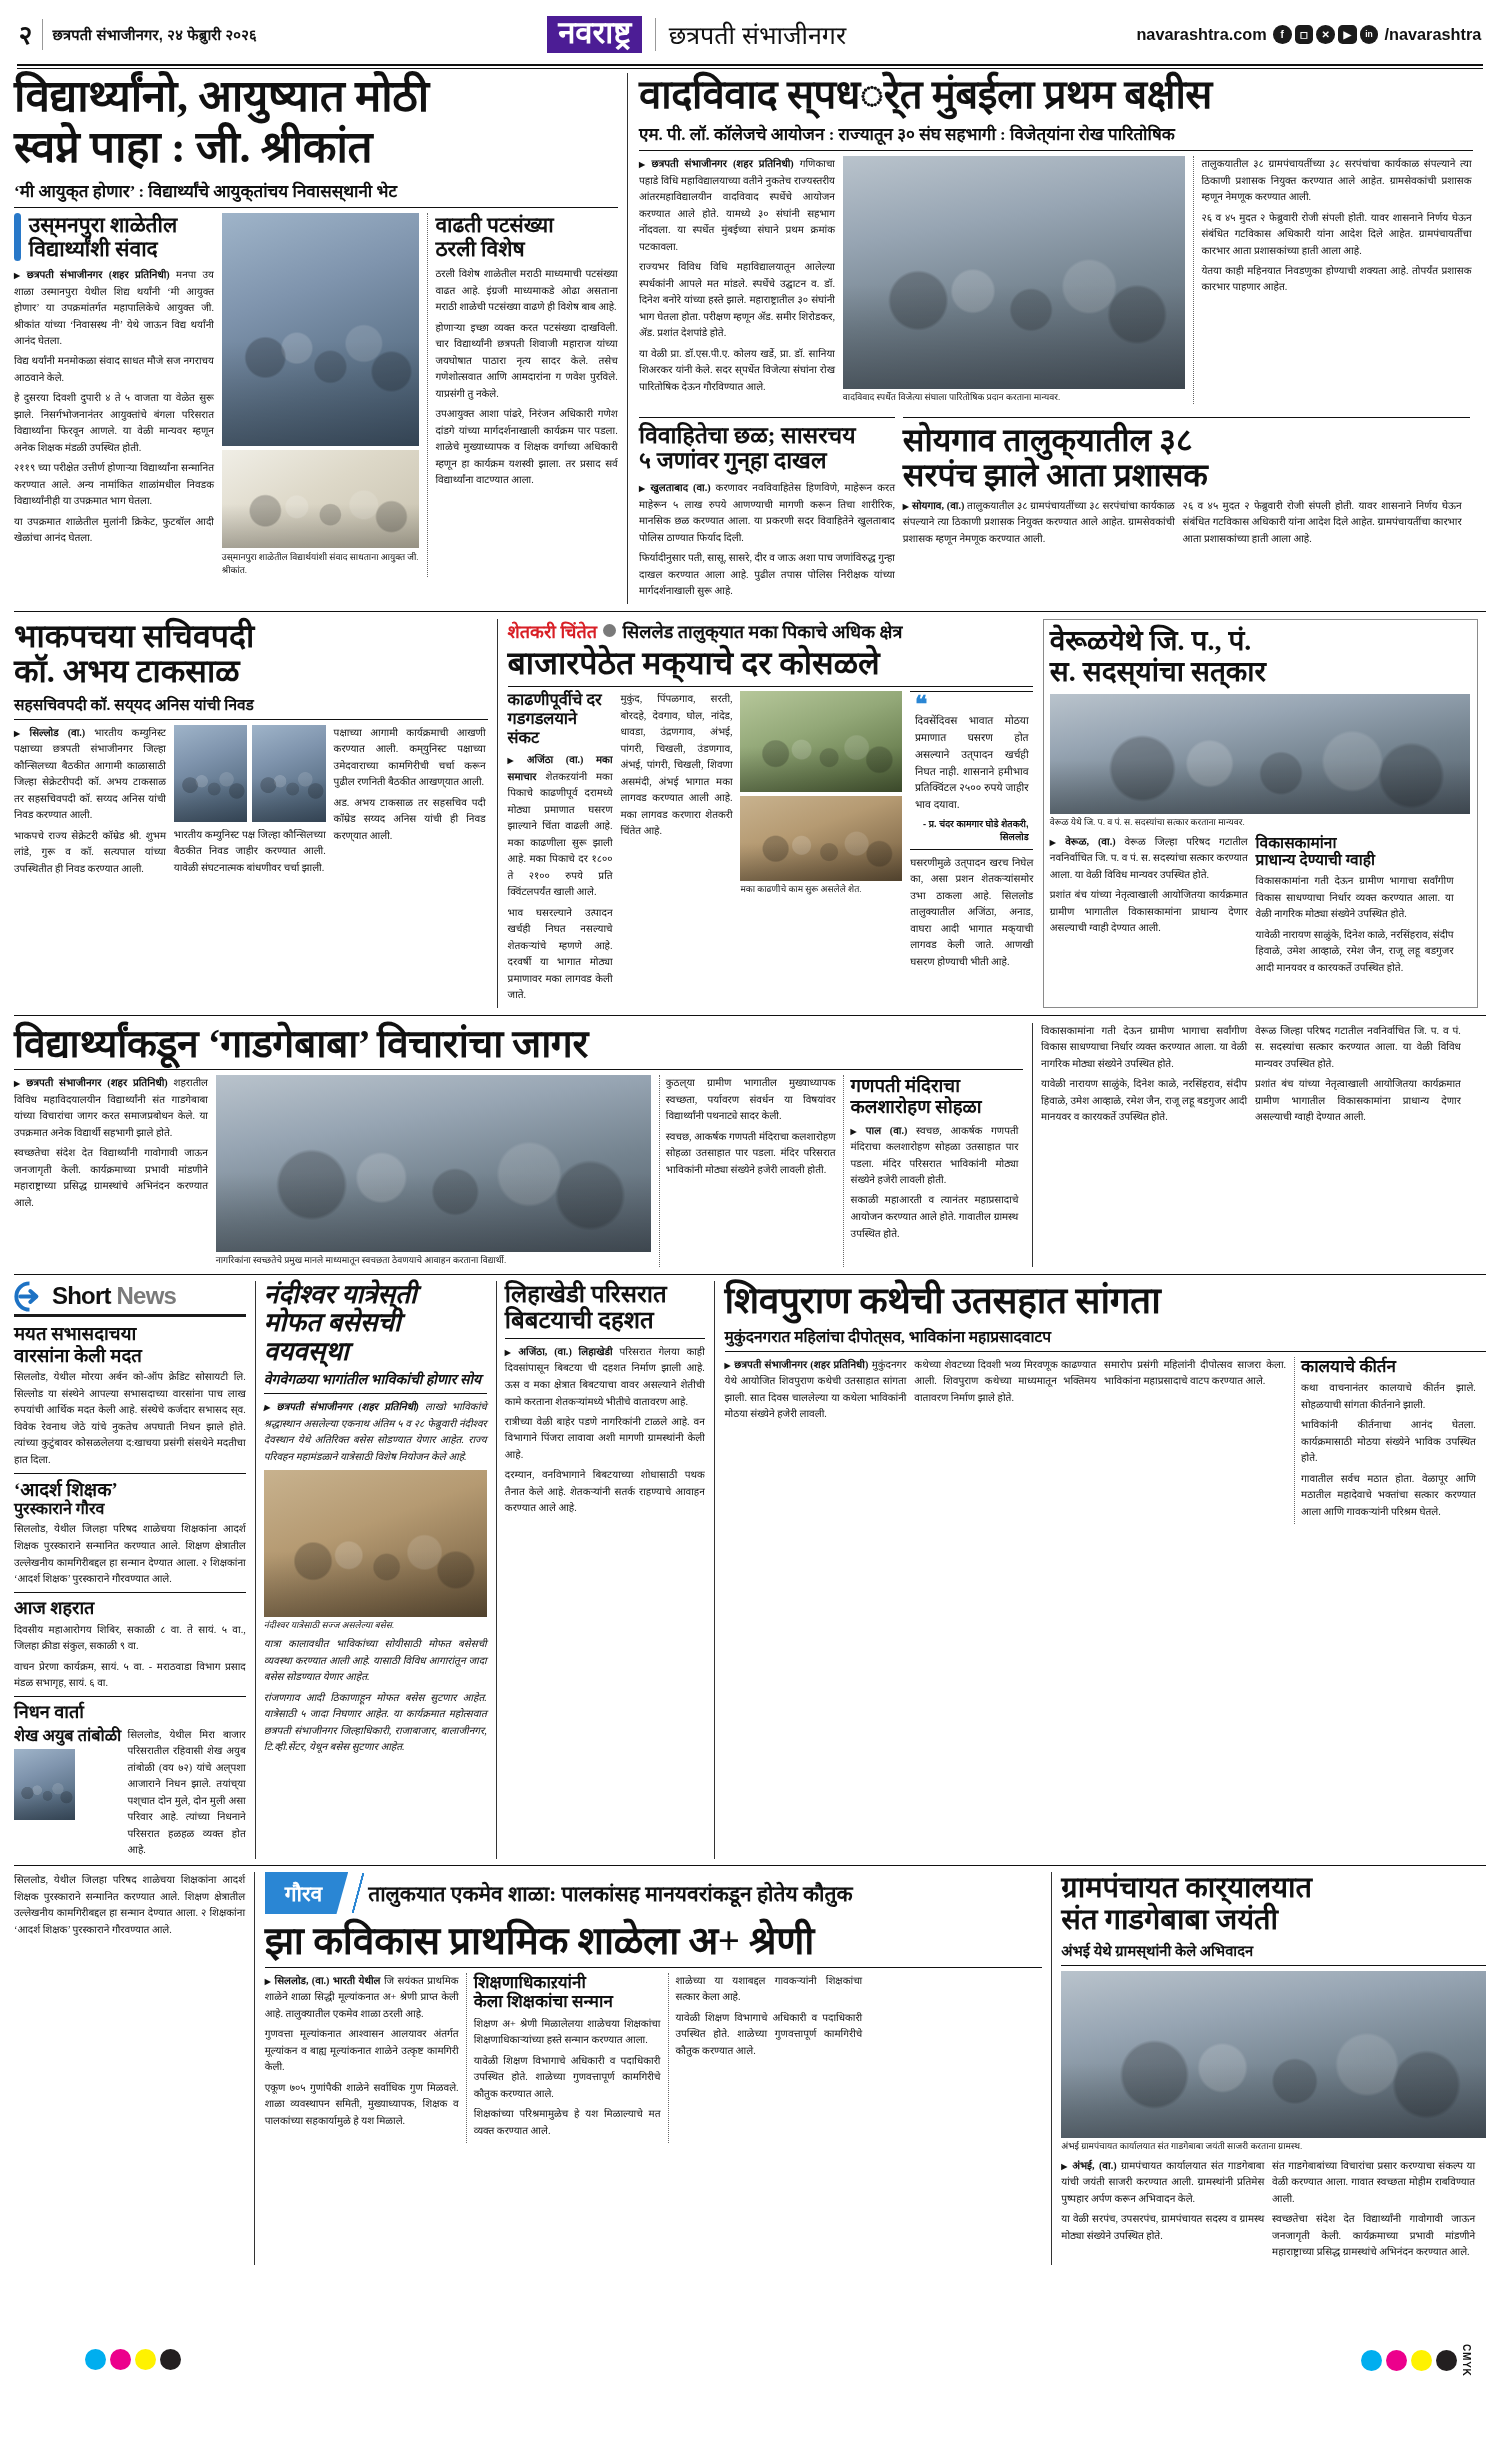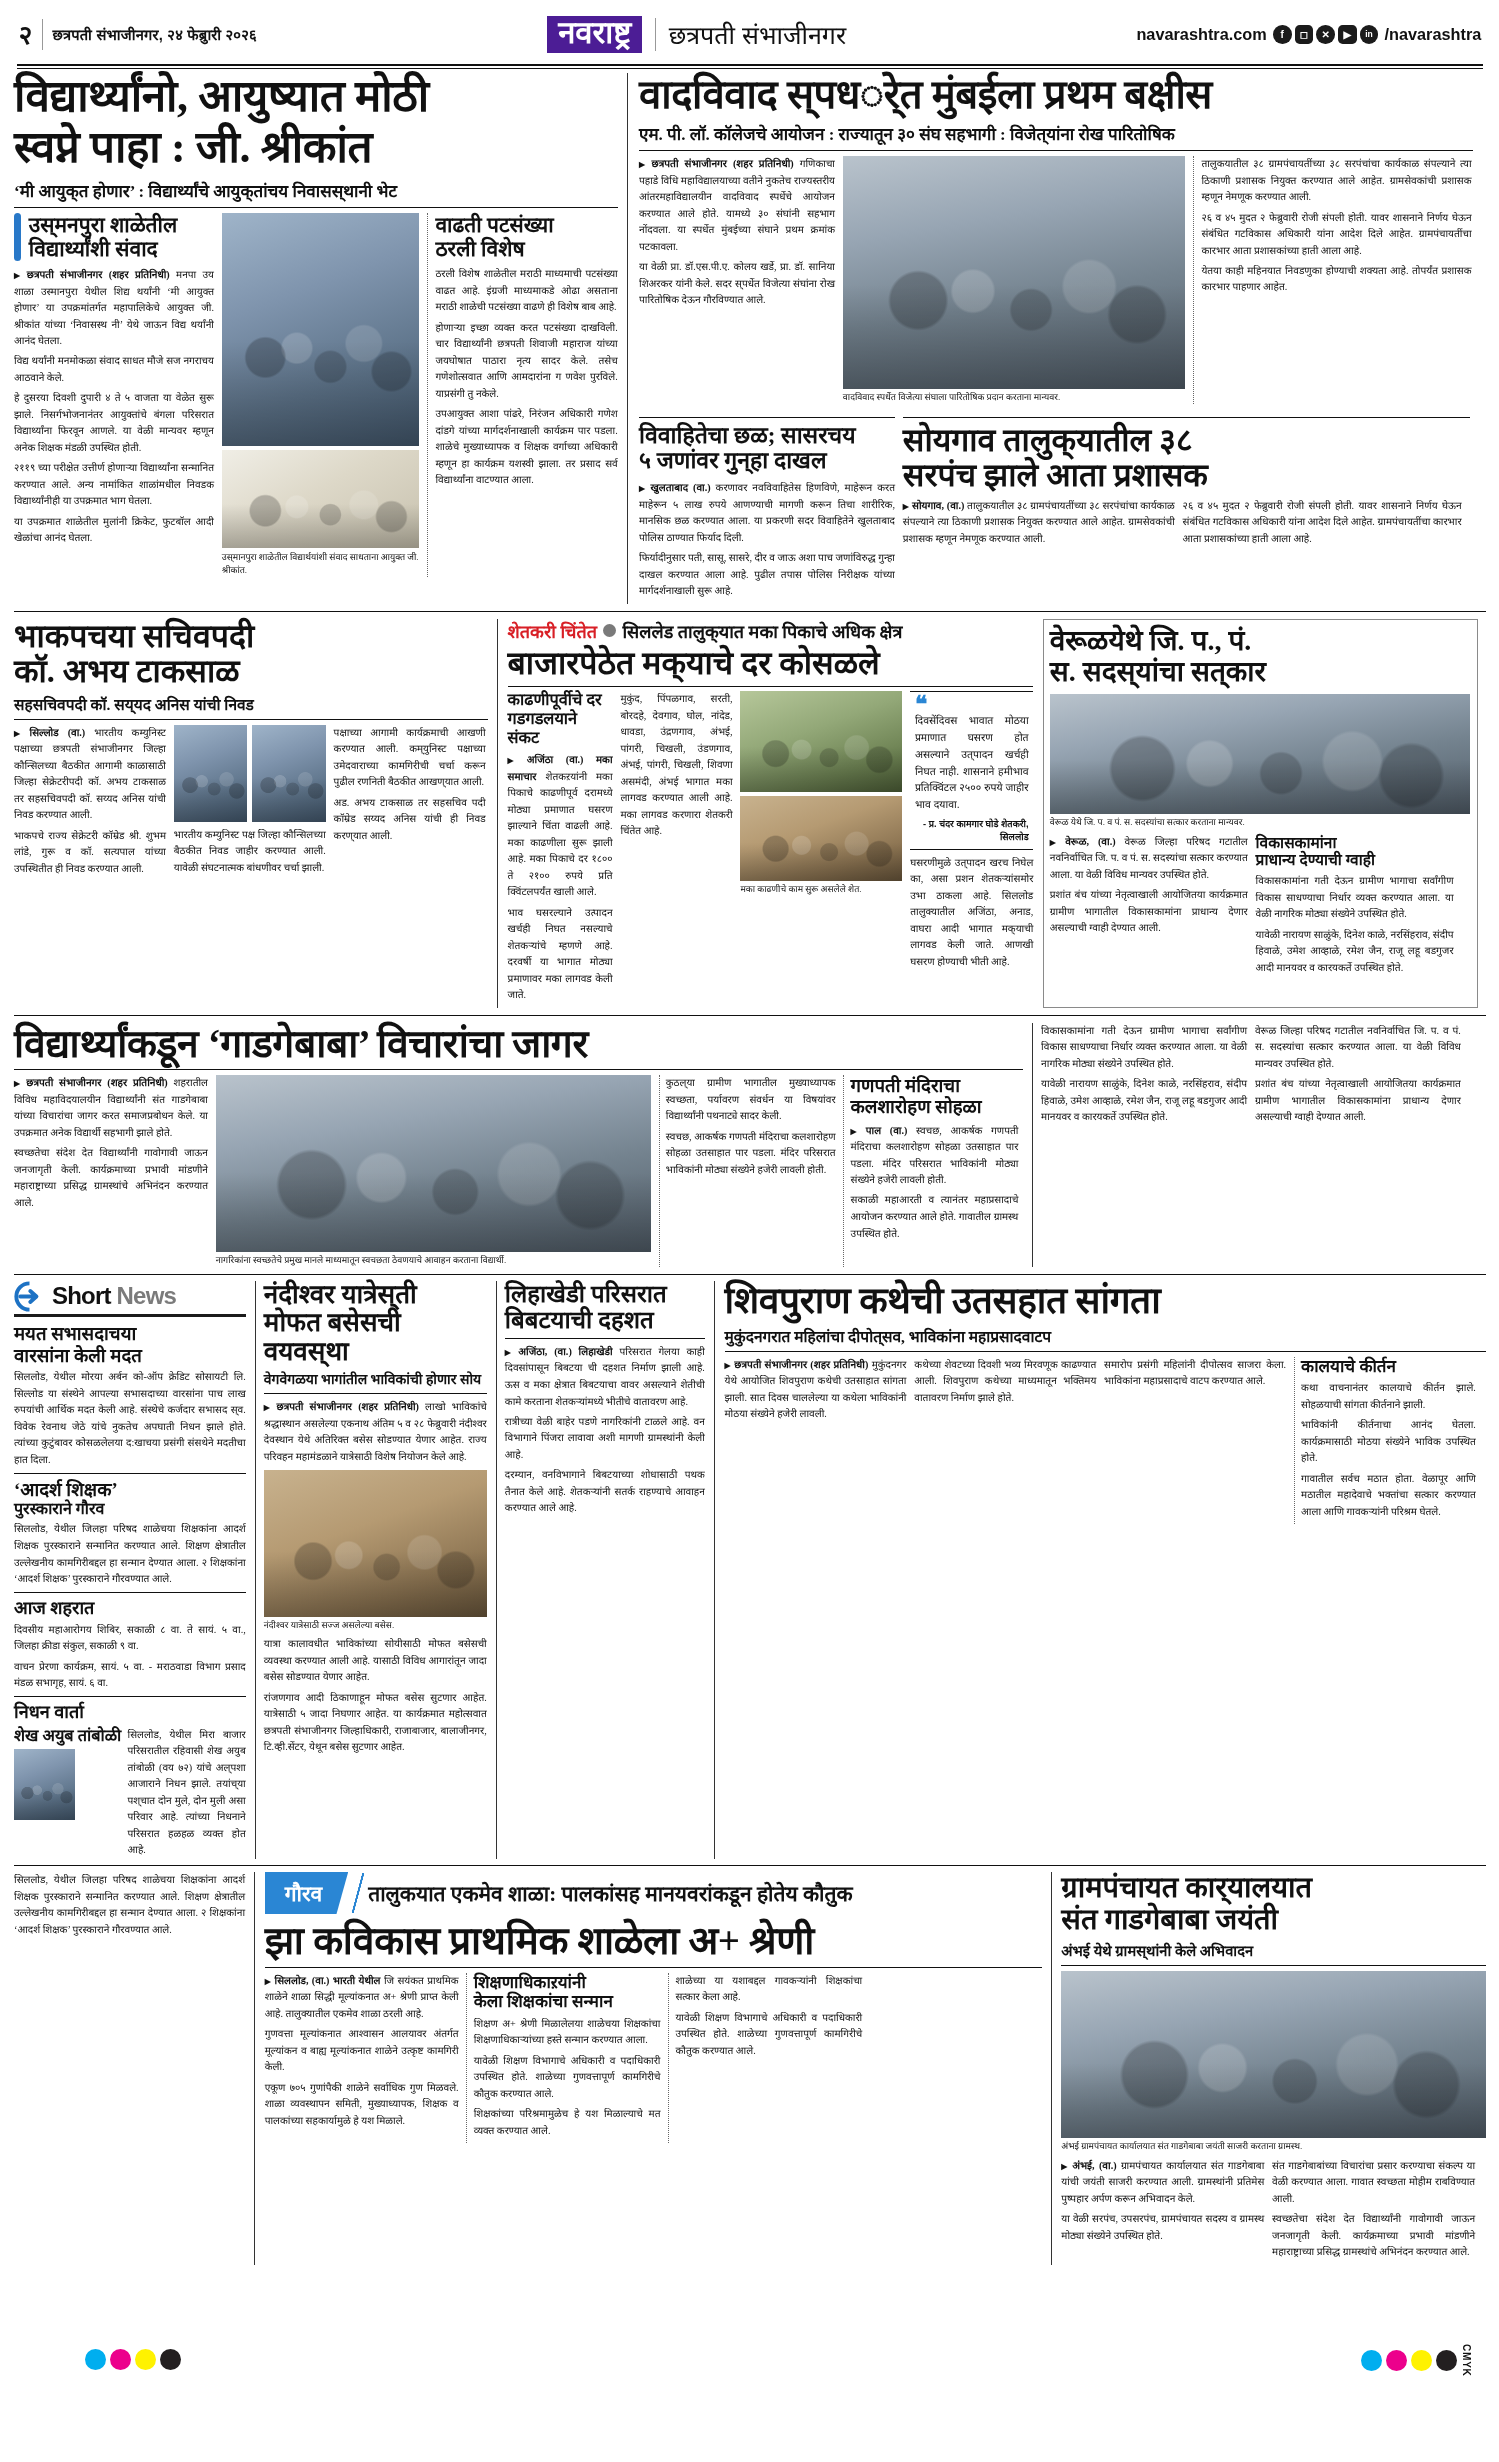--- a/index.html
+++ b/index.html
@@ -183,20 +183,21 @@
       <div style="padding-left:11px">
         <h1 class="lead dev" style="font-size:40px">वादविवाद स्‌पध‌र्‌ेत मुंबईला प्र‌थ‌म बक्षीस</h1>
         <div class="subdeck dev" style="margin-top:7.8px">एम. पी. लॉ. कॉलेजचे आयोजन : राज्यातून ३० संघ सहभागी : विजेत्‌यांना रोख पारितोषिक</div>
         <div class="thin-rule"></div>
 
         <div style="display:flex; gap:7.8px;">
           <div style="width:196px;">
             <div class="body dev">
               <p><span class="byline arrowb">छत्रपती संभाजीनगर (शहर प्रतिनिधी)</span>
                  <span>गणिकाचा पहाडे विधि महाविद्य‌ालयाच्या वतीने नुकतेच राज्यस्तरीय आंतरमहाविद्यालयीन वादविवाद स्पर्धेचे आयोजन करण्यात आले होते. यामध्ये ३० संघांनी सहभाग नोंदवला. या स्पर्धेत मुंबईच्या संघाने प्रथम क्रमांक पटकावला.</span></p>
+              <p>रा‌ज्य‌भर विविध विधि महाविद्यालयातून आलेल्या स्पर्धकांनी आपले मत मांडले. स्पर्धेचे उद्घाटन व. डॉ. दिनेश बनोरे यांच्या हस्ते झाले. महाराष्ट्रातील ३० संघांनी भाग घेतला होता. परीक्षण म्हणून ॲड. समीर शिरोडकर, ॲड. प्रशांत देशपांडे होते.</p>
               <p>या वेळी प्रा. डॉ.एस.पी.ए. कोल‌य खर्डे, प्रा. डॉ. सानिया शिअरकर यांनी केले. स‌दर स्‌पर्धेत विजेत्या संघांना रोख पारितोषिक देऊन गौरविण्यात आले.</p>
             </div>
           </div>
           <div style="width:342px;">
             <div class="photo crowd" style="height:233px"></div>
             <div class="caption dev">वादविवाद स्पर्धेत विजेत्या संघाला पारितोषिक प्रदान करताना मान्यवर.</div>
           </div>
           <div style="width:279px;" class="dotted-v">
             <div style="padding-left:7.8px" class="body dev">
               <p>तालुक‌यातील ३८ ग्रामपंचायतींच्या ३८ सरपंचांचा कार्यकाळ संपल्याने त्या ठिकाणी प्रशासक नियुक्त करण्यात आले आहेत. ग्रामसेवकांची प्रशासक म्हणून नेमणूक करण्यात आली.</p>
@@ -423,21 +424,21 @@
       <h3 class="shead dev" style="font-size:18px">निधन वार्त‌ा</h3>
       <div style="display:flex; gap:6.2px; margin-top:3.9px">
         <div>
           <h3 class="shead dev" style="font-size:16.3px">शेख अयुब तांबोळी</h3>
           <div class="photo" style="width:61px;height:71px;margin-top:3.9px"></div>
         </div>
         <div class="body dev" style="flex:1">सिल‌लोड, येथील मिरा बाजार परिसरातील रहिवासी शेख अयुब तांबोळी (वय ७२) यांचे अल्‌पशा आजाराने निधन झाले. त‌यांच्‌या पश्‌चात दोन मुले, दोन मुली असा परिवार आहे. त्यांच्या निधनाने परिसरात हळहळ व्यक्त होत आहे.</div>
       </div>
     </div>
 
-    <div style="width:233px;" class="solid-v">
+    <div style="width:233px;font-style:italic;" class="solid-v">
       <div style="padding-left:7.8px">
         <h2 class="head dev" style="font-size:26px">नंदीश्व‌र यात्र‌ेस्‌ती</h2>
         <h2 class="head dev" style="font-size:26px">मोफत बसेसची व‌य‌वस्‌था</h2>
         <div class="subdeck dev" style="font-size:14px;margin-top:4.7px">वेगवेगळ‌य‌ा भागांतील भाविकांची होणार सोय</div>
         <div class="thin-rule"></div>
         <div class="body dev">
           <p><span class="byline arrowb">छत्रपती संभाजीनगर (शहर प्रतिनिधी)</span>
              <span>लाखो भाविकांचे श्रद्धास्थान असलेल्या एकनाथ अंतिम ५ व २८ फेब्रुवारी नंदीश्वर देवस्थान येथे अतिरिक्त बसेस सोडण्यात येणार आहेत. राज्य परिवहन महामंडळाने यात्रेसाठी विशेष नियोजन केले आहे.</span></p>
         </div>
         <div class="photo warm" style="height:147px;margin-top:4.7px"></div>

